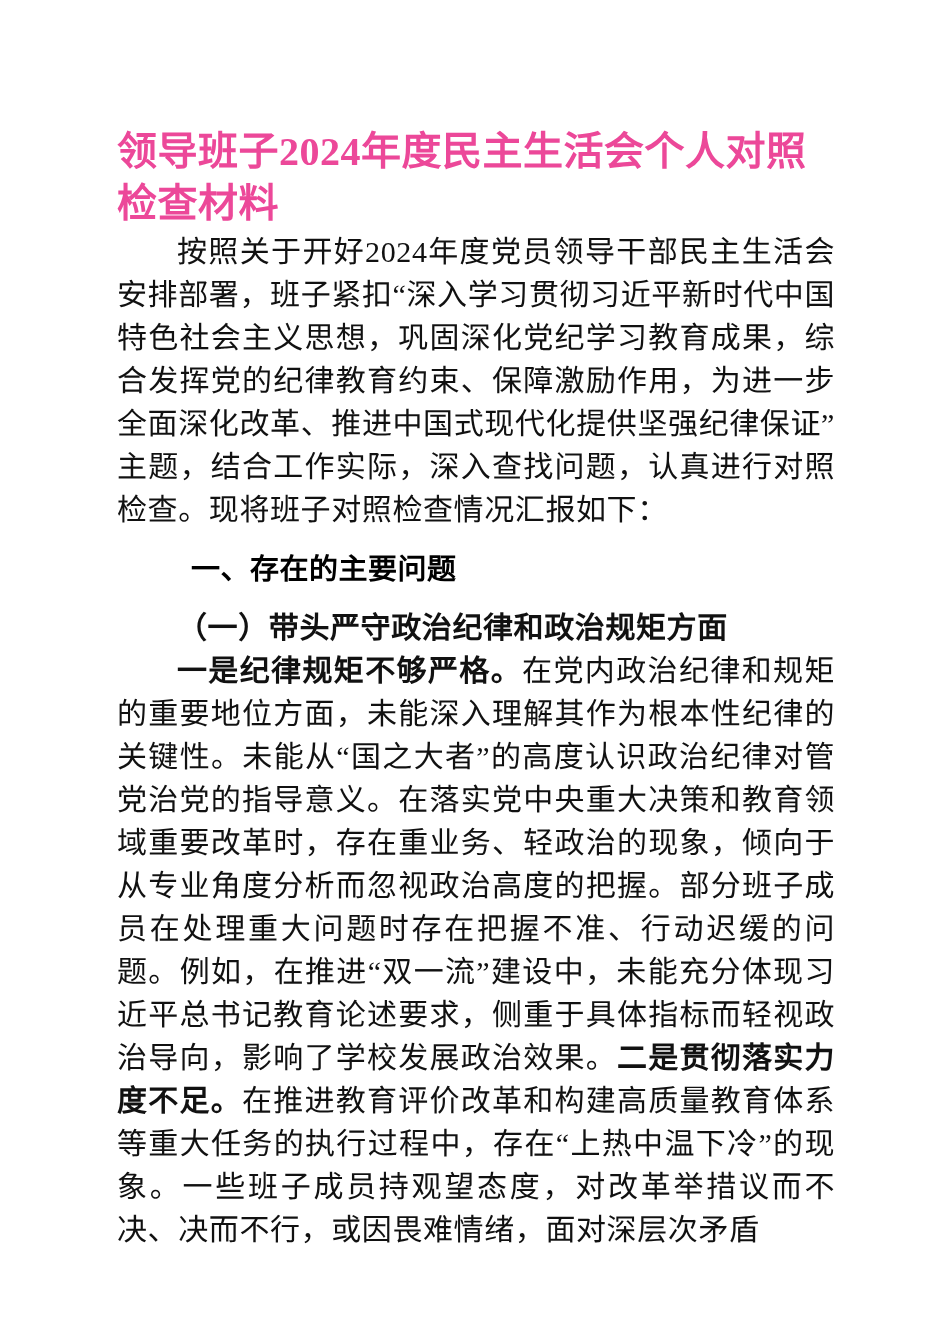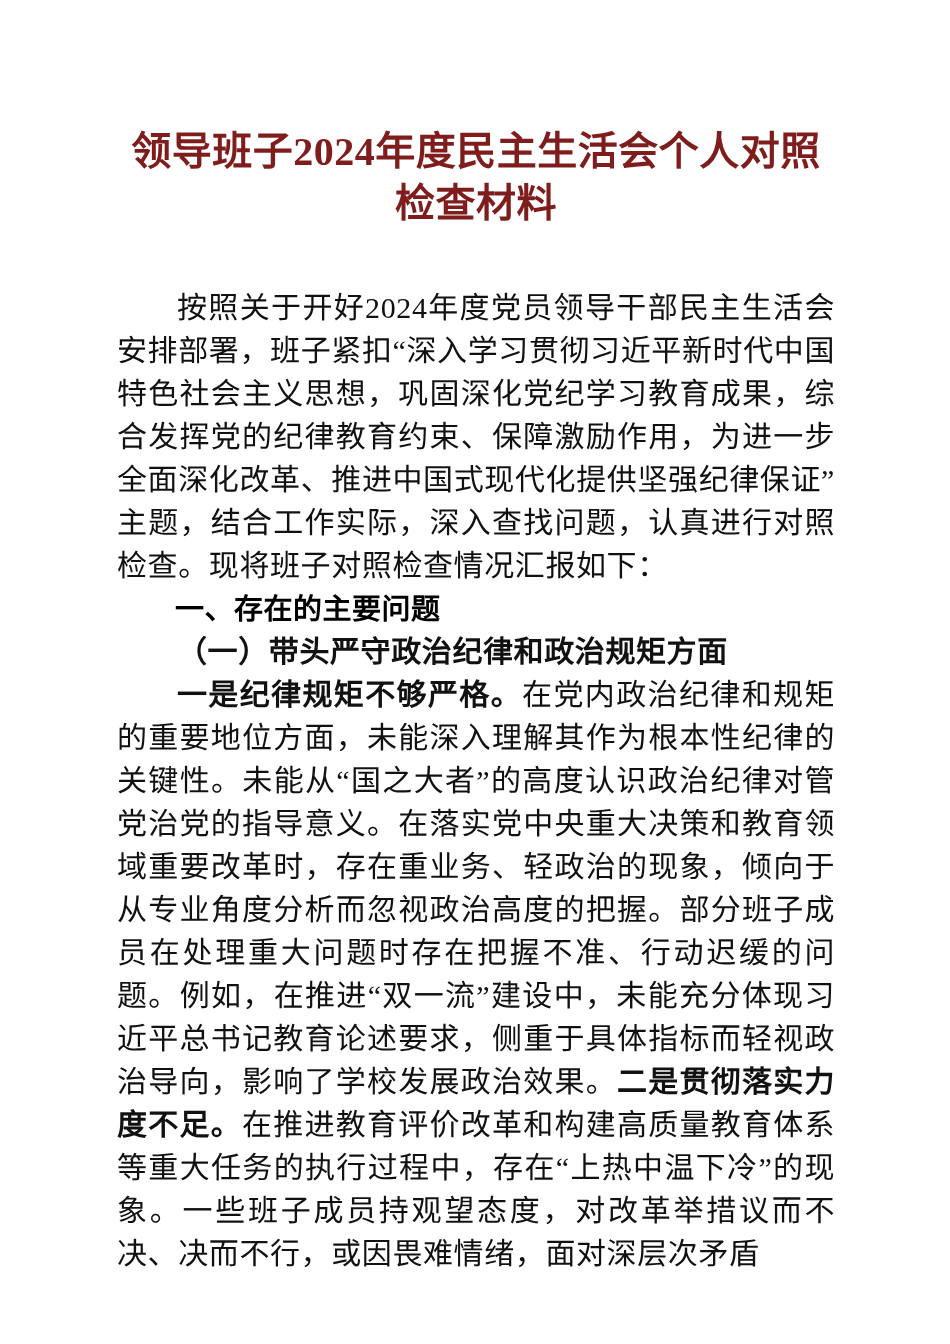--- a/index.html
+++ b/index.html
@@ -34,47 +34,45 @@
   }
 
   
   .doc-title {
     margin: 0;
     padding: 126px 0 0 0;
     font-family: "Liberation Serif", "DejaVu Serif", serif;
     font-weight: 700;
     font-size: 40px;
     line-height: 52px;
-    text-align: center;
     letter-spacing: 0.5px;
-    color: #7f1d1d;
+    color: #ec4899;
     text-rendering: optimizeLegibility;
   }
 
   
   .para {
     margin: 0;
     font-family: "Liberation Serif", "DejaVu Serif", serif;
     font-size: 30px;
     line-height: 43px;
     text-align: justify;
     text-justify: inter-ideograph;
     text-indent: 2em;
     letter-spacing: 0.6px;
     color: #111111;
   }
 
   
   .para.lead {
-    margin-top: 56px;
   }
 
   
   .h-level1 {
-    margin: 0;
+    margin: 16px;
     font-family: "Liberation Sans", "DejaVu Sans", sans-serif;
     font-weight: 700;
     font-size: 29px;
     line-height: 44px;
     text-indent: 2em;
     letter-spacing: 0.5px;
     color: #000000;
   }
 
   

